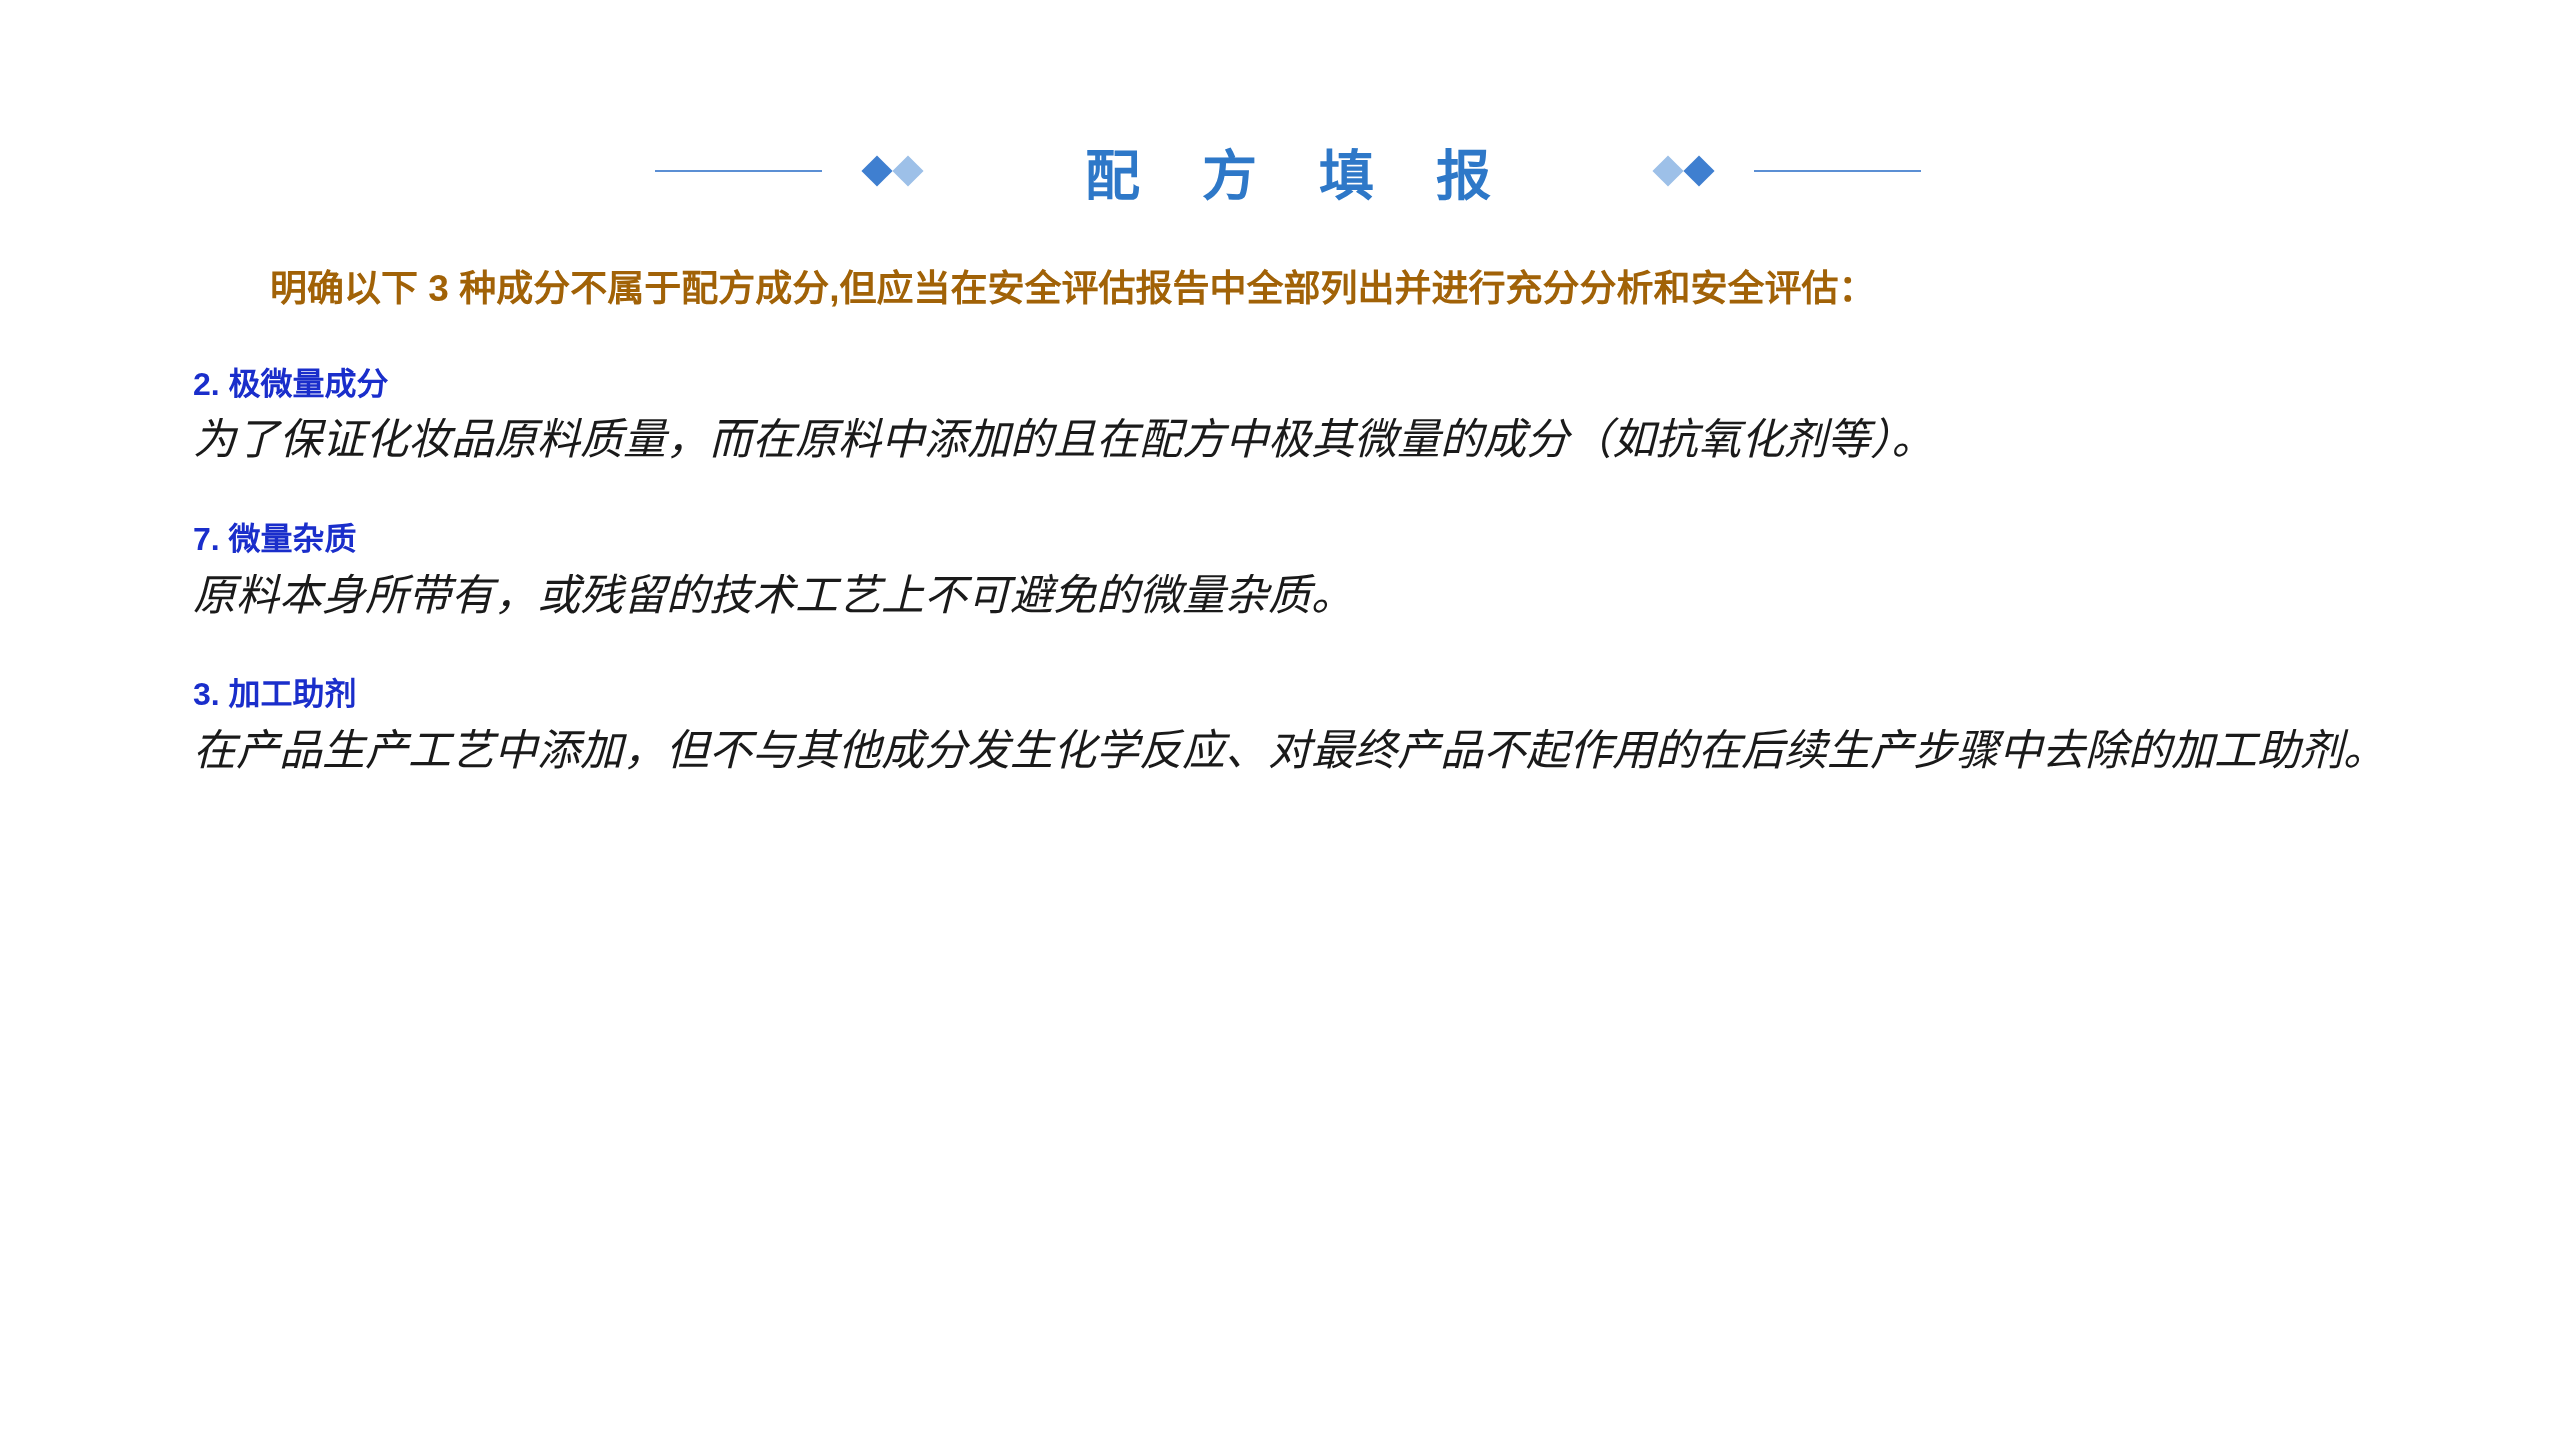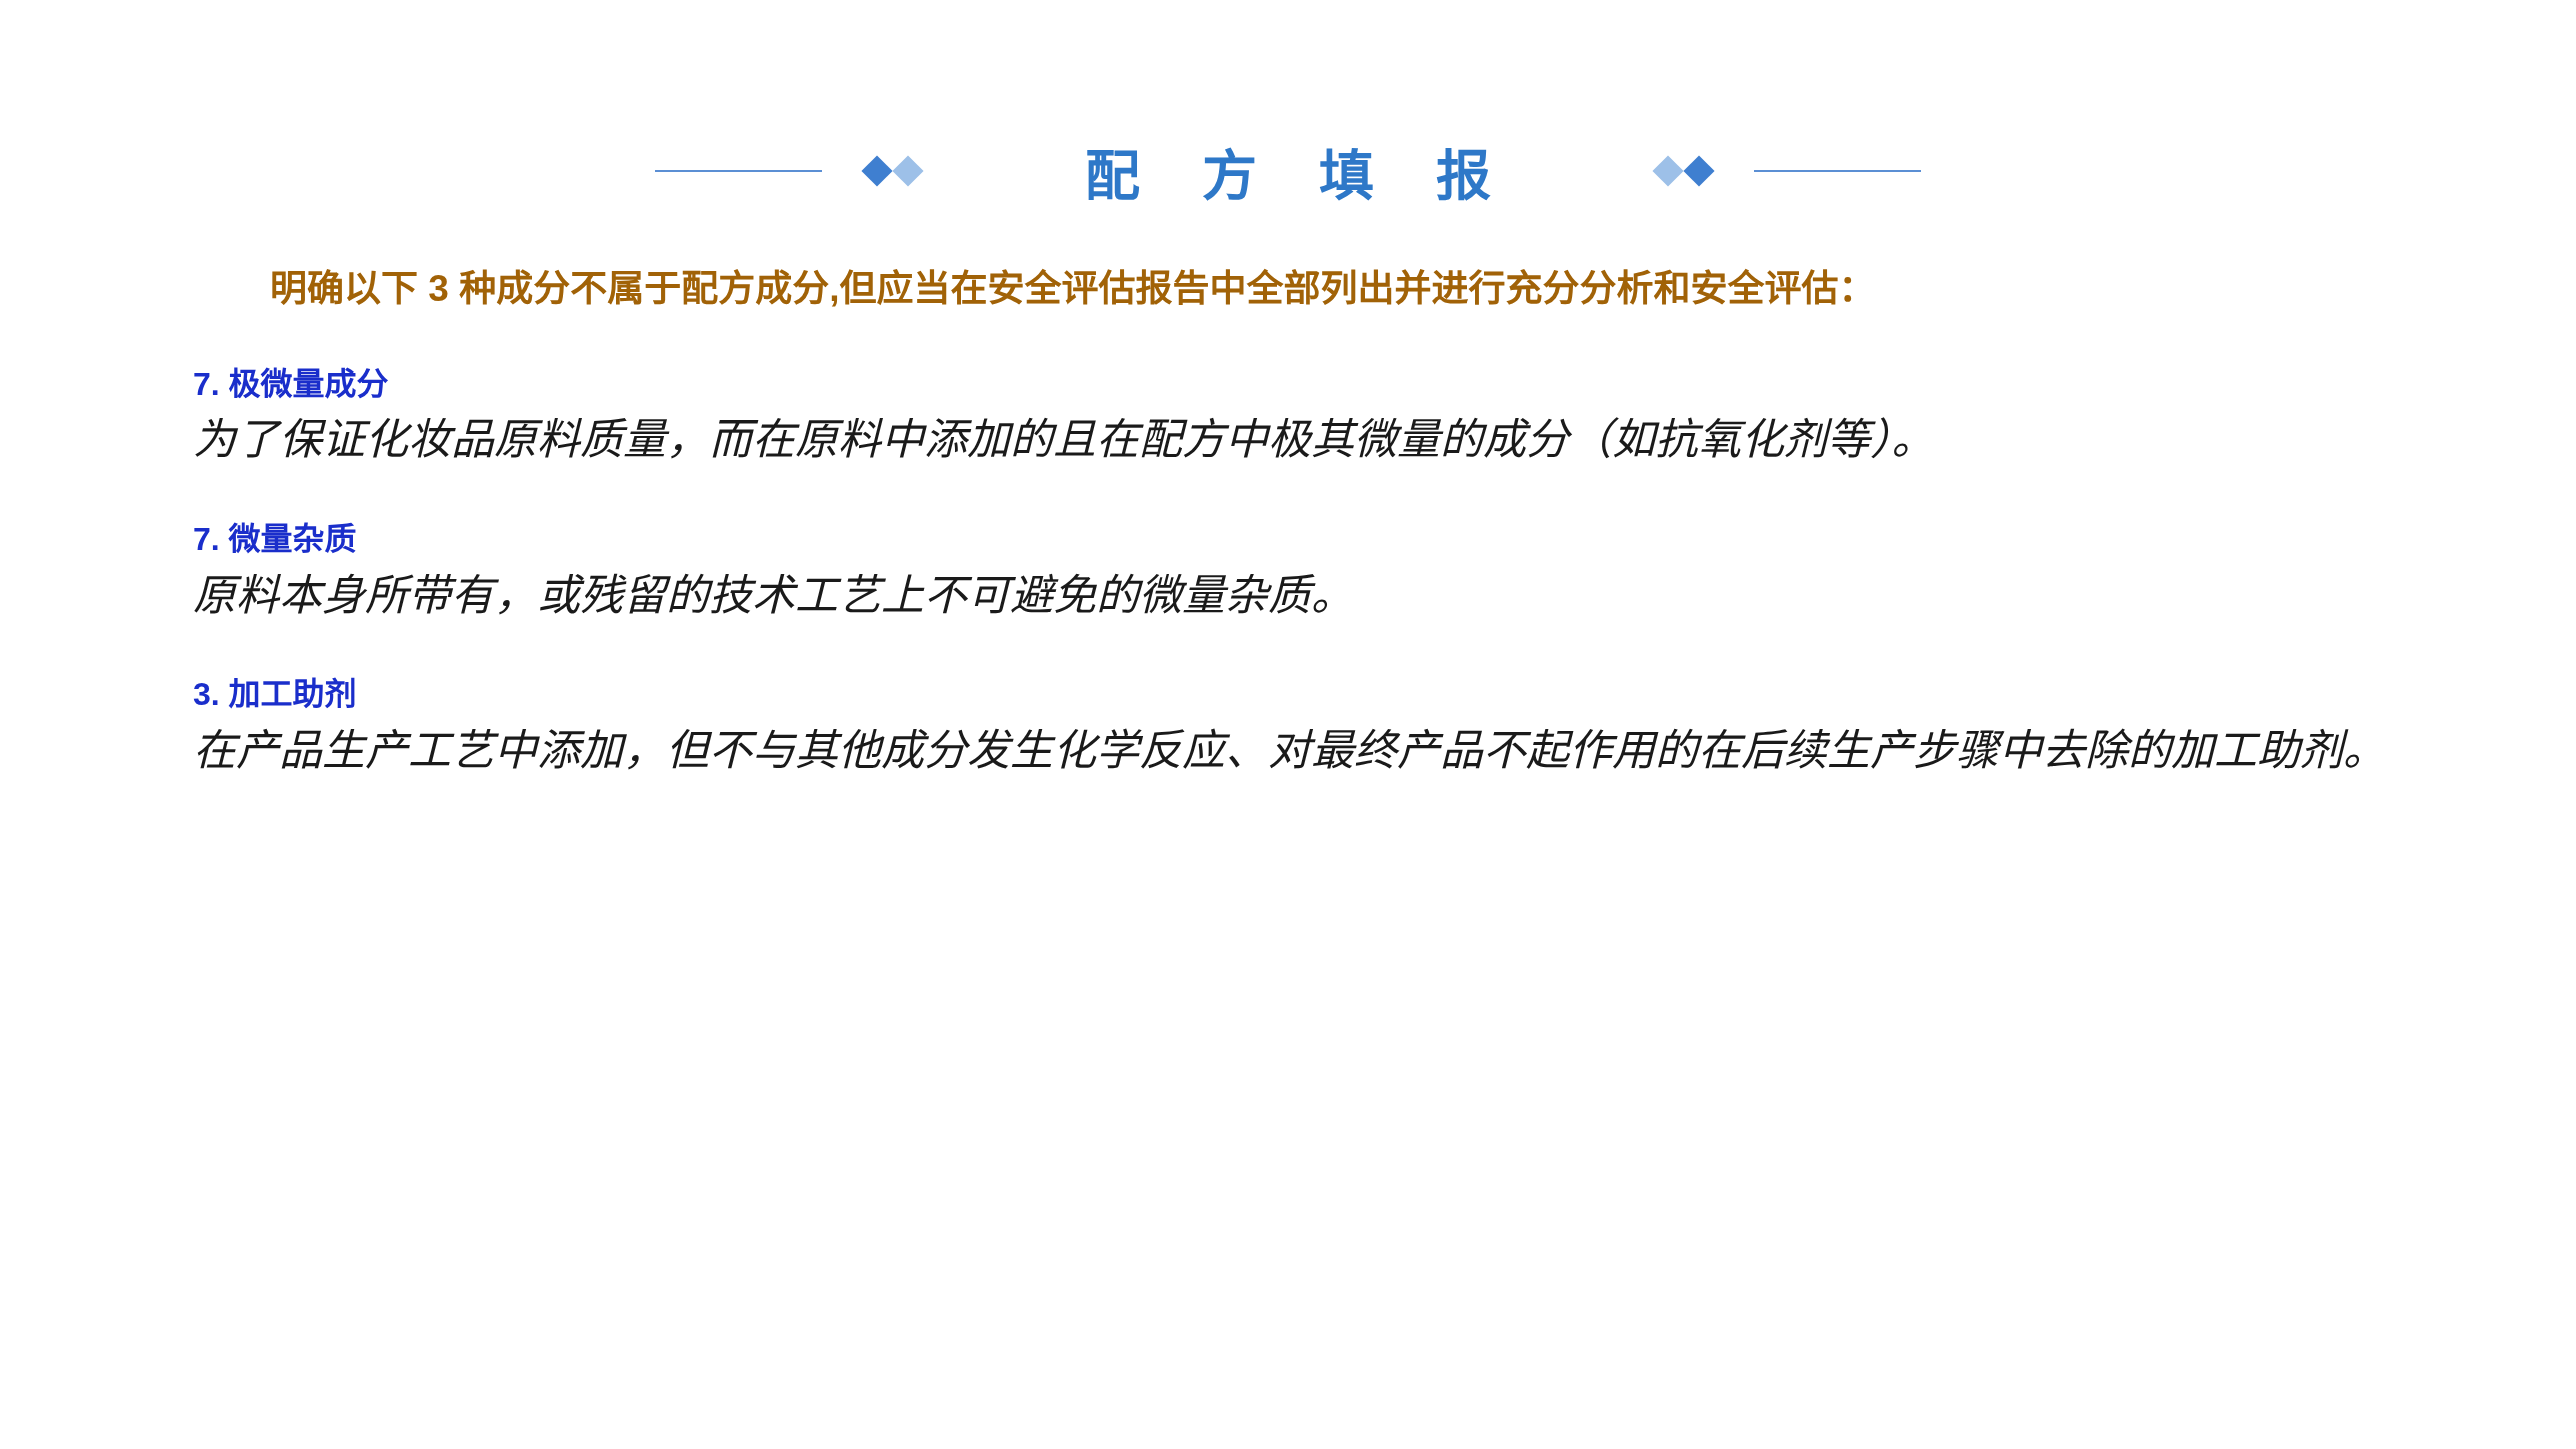--- a/index.html
+++ b/index.html
@@ -125,21 +125,21 @@
   </div>
 
   <div class="rule rule-right"></div>
 </div>
 
 <div class="content">
 
   <p class="lead">明确以下 3 种成分不属于配方成分,但应当在安全评估报告中全部列出并进行充分分析和安全评估：</p>
 
   <div class="section">
-    <p class="section-heading">7. 极微量成分</p>
+    <p class="section-heading">2. 极微量成分</p>
     <p class="section-body">为了保证化妆品原料质量，而在原料中添加的且在配方中极其微量的成分（如抗氧化剂等）。</p>
   </div>
 
   <div class="section">
     <p class="section-heading">7. 微量杂质</p>
     <p class="section-body">原料本身所带有，或残留的技术工艺上不可避免的微量杂质。</p>
   </div>
 
   <div class="section">
     <p class="section-heading">3. 加工助剂</p>

